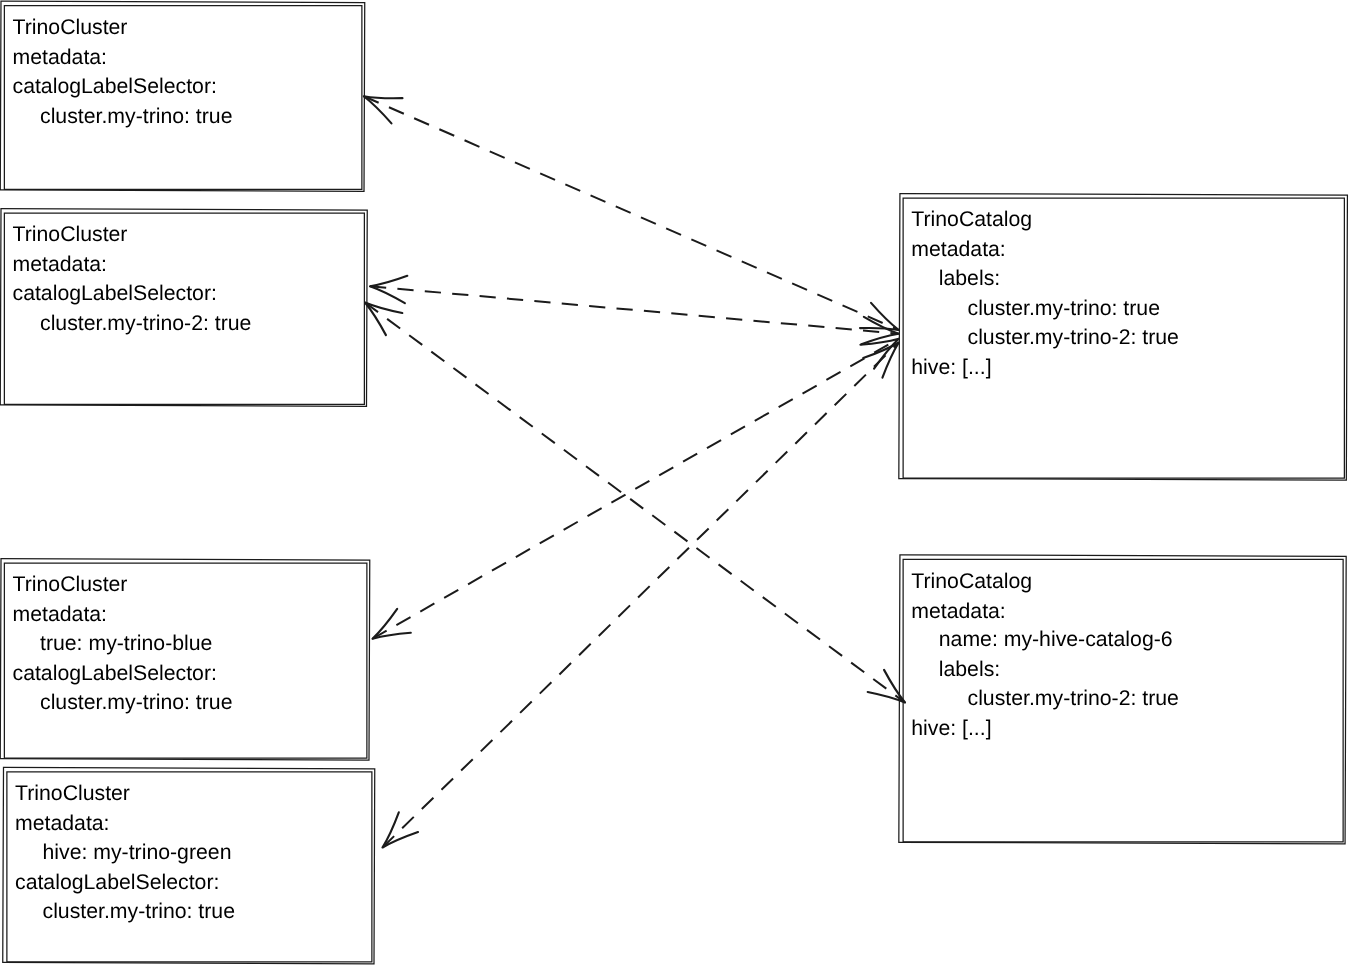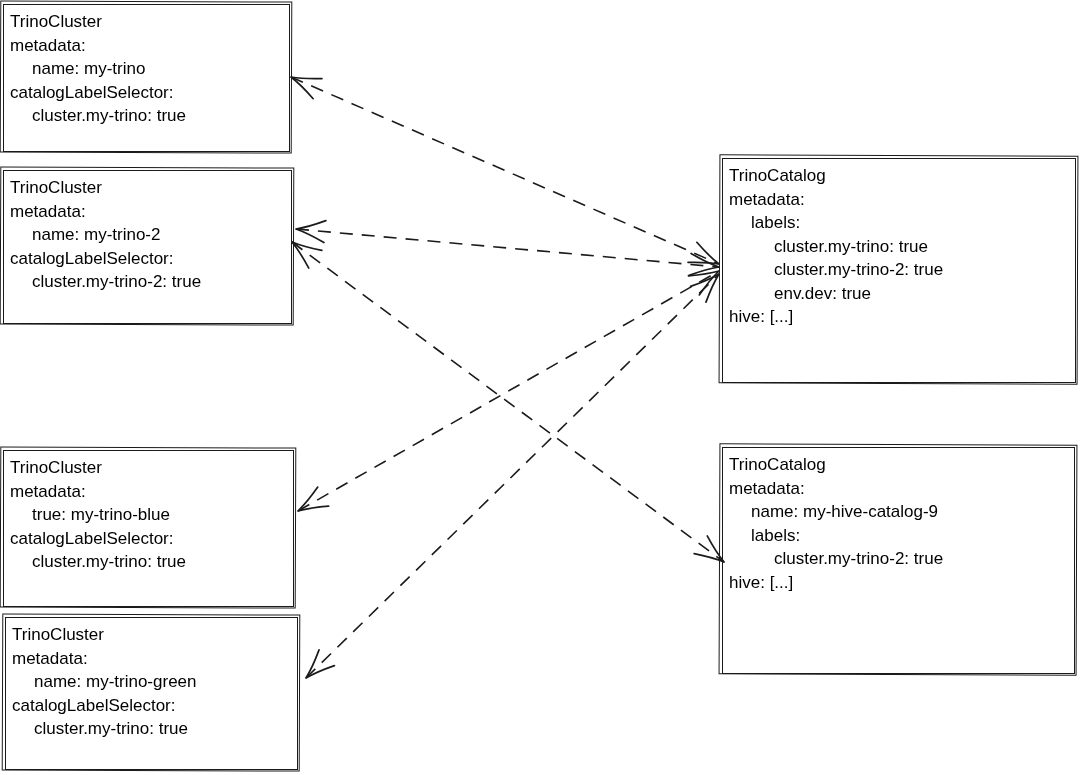--- a/index.html
+++ b/index.html
@@ -49,55 +49,52 @@
   <line class="edge" x1="291" y1="77" x2="719" y2="264" stroke-dasharray="13 9" stroke-width="1.6" marker-start="url(#ah-start)" marker-end="url(#ah-end)"></line>
       <line class="edge" x1="296" y1="229" x2="719" y2="267" stroke-dasharray="13 9" stroke-width="1.6" marker-start="url(#ah-start)" marker-end="url(#ah-end)"></line>
       <line class="edge" x1="298" y1="511" x2="719" y2="271" stroke-dasharray="13 9" stroke-width="1.6" marker-start="url(#ah-start)" marker-end="url(#ah-end)"></line>
       <line class="edge" x1="306" y1="678" x2="719" y2="274" stroke-dasharray="13 9" stroke-width="1.6" marker-start="url(#ah-start)" marker-end="url(#ah-end)"></line>
       <line class="edge" x1="292" y1="242" x2="724" y2="562" stroke-dasharray="13 9" stroke-width="1.6" marker-start="url(#ah-start)" marker-end="url(#ah-end)"></line>
     </svg>
 
 <div class="node" style="left: 3px; top: 4px; width: 287px; height: 148px;">
       <span class="line kind">TrinoCluster</span>
     <span class="line">metadata:</span>
-      <span class="line ind-1">name: my-trino</span>
       <span class="line">catalogLabelSelector:</span>
       <span class="line ind-1">cluster.my-trino: true</span>
     </div>
     <div class="node" style="left: 3px; top: 170px; width: 289px; height: 154px;">
       <span class="line kind">TrinoCluster</span>
     <span class="line">metadata:</span>
-      <span class="line ind-1">name: my-trino-2</span>
       <span class="line">catalogLabelSelector:</span>
       <span class="line ind-1">cluster.my-trino-2: true</span>
     </div>
     <div class="node" style="left: 3px; top: 450px; width: 291px; height: 157px;">
       <span class="line kind">TrinoCluster</span>
     <span class="line">metadata:</span>
       <span class="line ind-1">true: my-trino-blue</span>
       <span class="line">catalogLabelSelector:</span>
       <span class="line ind-1">cluster.my-trino: true</span>
     </div>
     <div class="node" style="left: 5px; top: 617px; width: 293px; height: 153px;">
       <span class="line kind">TrinoCluster</span>
     <span class="line">metadata:</span>
-      <span class="line ind-1">name: my-trino-green</span>
+      <span class="line ind-1">hive: my-trino-green</span>
       <span class="line">catalogLabelSelector:</span>
       <span class="line ind-1">cluster.my-trino: true</span>
     </div>
     <div class="node" style="left: 722px; top: 158px; width: 354px; height: 225px;">
       <span class="line kind">TrinoCatalog</span>
     <span class="line">metadata:</span>
       <span class="line ind-1">labels:</span>
       <span class="line ind-2">cluster.my-trino: true</span>
       <span class="line ind-2">cluster.my-trino-2: true</span>
-      <span class="line ind-2">env.dev: true</span>
       <span class="line">hive: [...]</span>
     </div>
     <div class="node" style="left: 722px; top: 447px; width: 353px; height: 227px;">
       <span class="line kind">TrinoCatalog</span>
     <span class="line">metadata:</span>
-      <span class="line ind-1">name: my-hive-catalog-9</span>
+      <span class="line ind-1">name: my-hive-catalog-6</span>
       <span class="line ind-1">labels:</span>
       <span class="line ind-2">cluster.my-trino-2: true</span>
       <span class="line">hive: [...]</span>
     </div>
   </div>
 
 </body></html>

